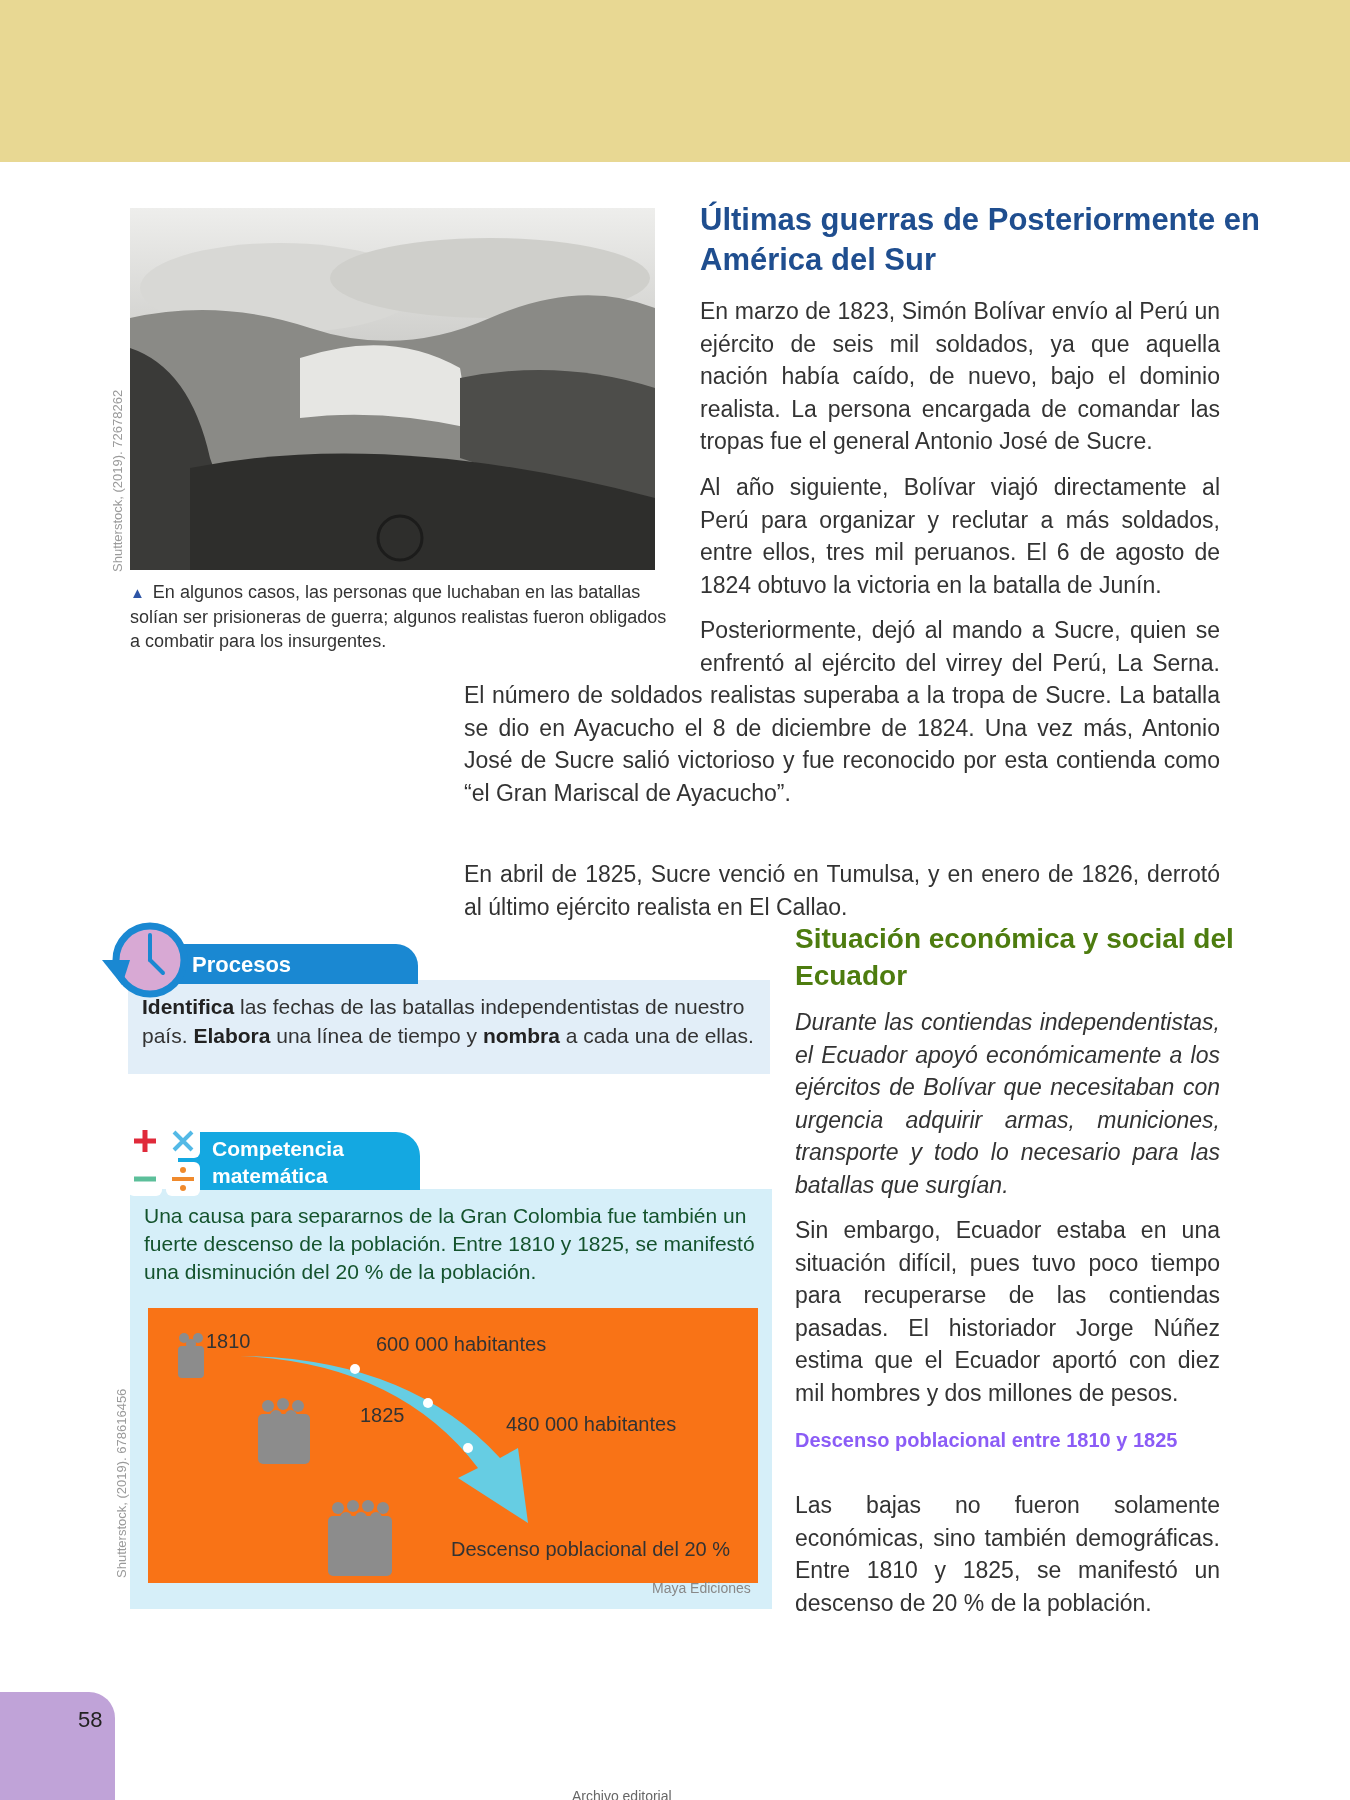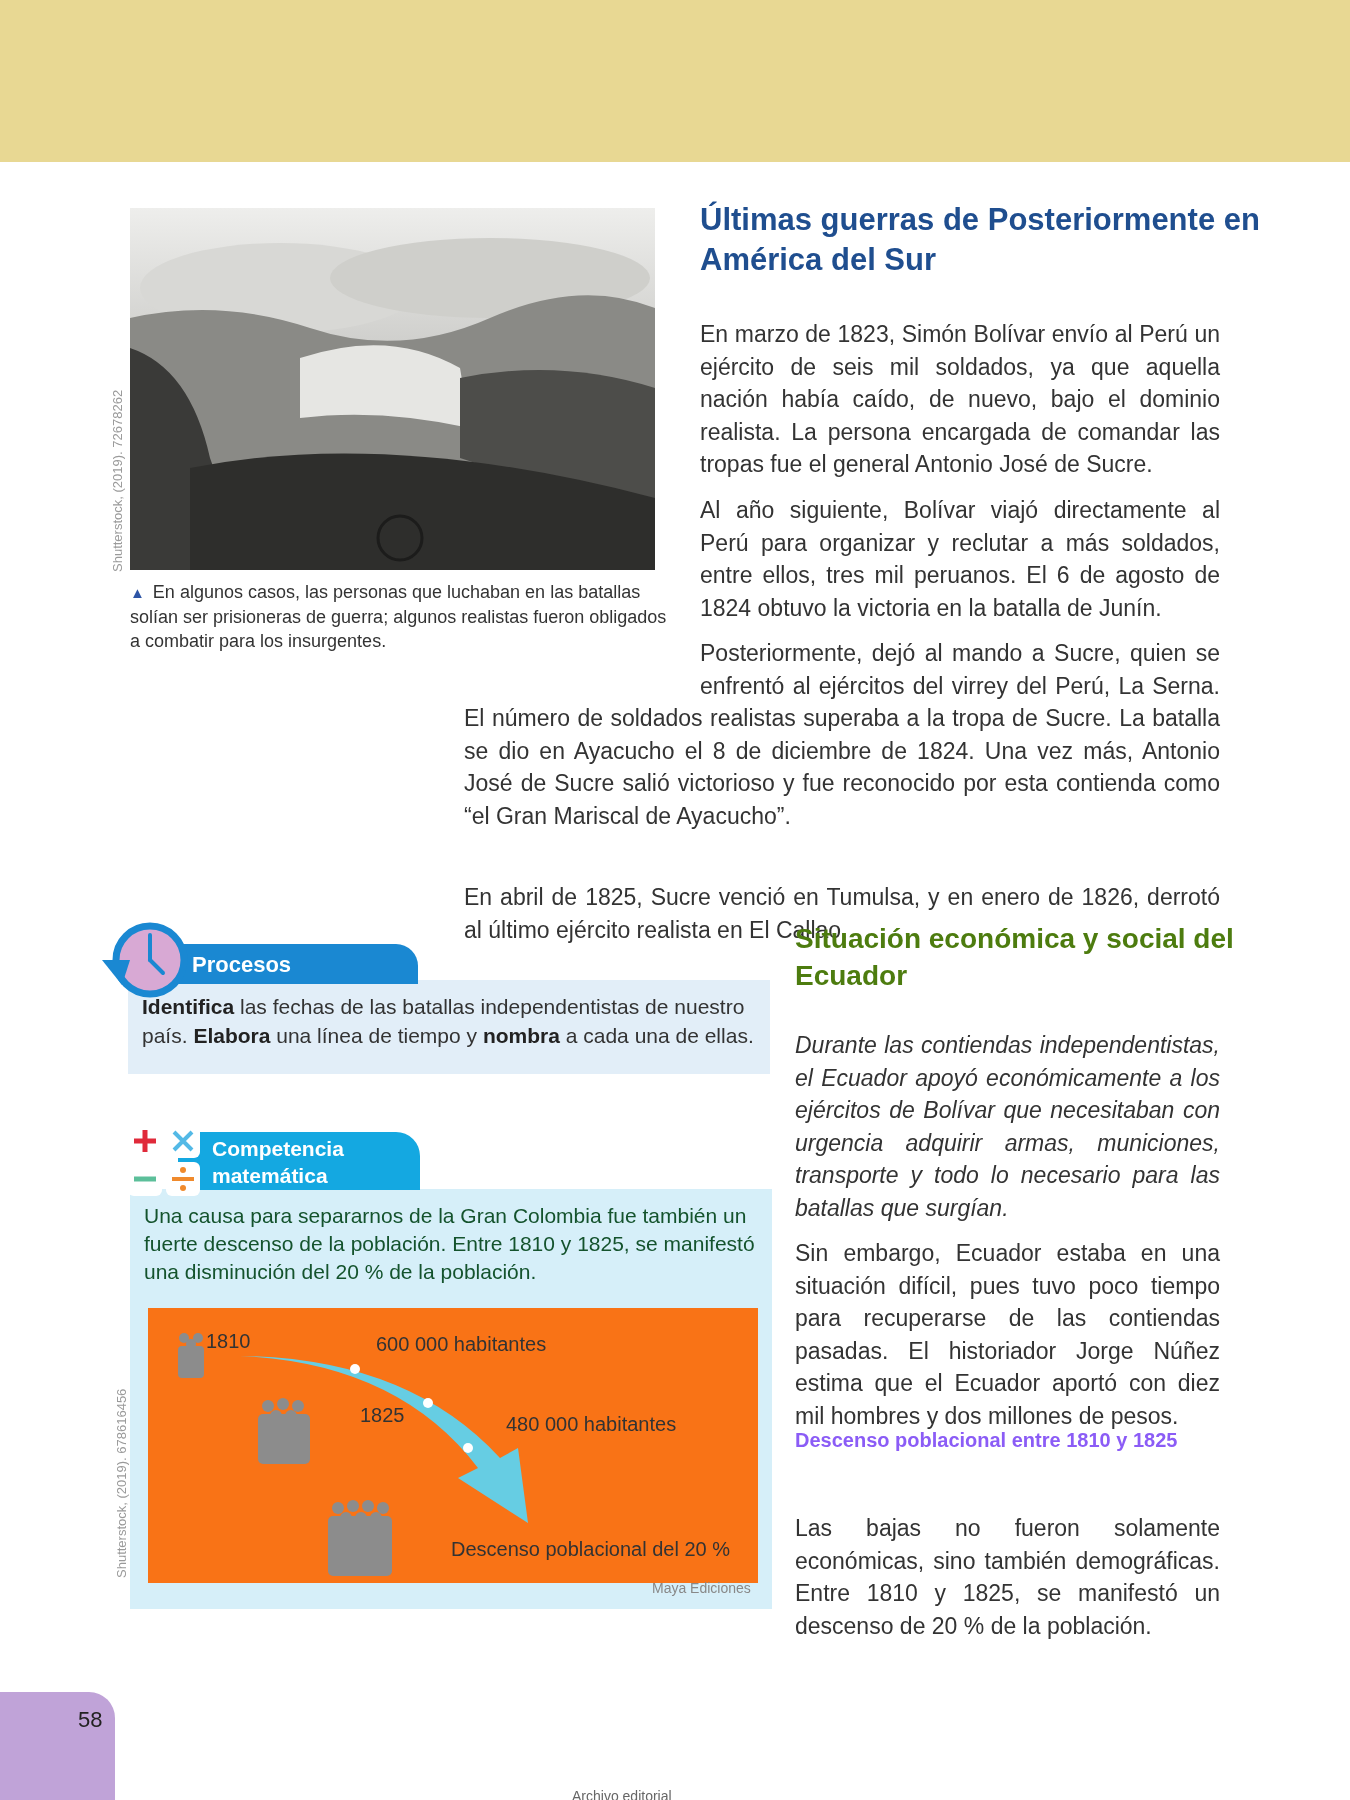--- a/index.html
+++ b/index.html
@@ -13,21 +13,21 @@
   .photo-wrap svg { display: block; }
   .credit-vert { position: absolute; color: #9a9a9a; font-size: 13px; white-space: nowrap; transform-origin: left top; transform: rotate(-90deg); }
   .credit-1 { left: 110px; top: 572px; }
   .credit-2 { left: 114px; top: 1578px; }
 
   .caption { position: absolute; left: 130px; top: 580px; width: 540px; font-size: 18px; line-height: 24px; color: #333; }
   .caption .tri { color: #2e55a6; font-size: 15px; margin-right: 8px; }
 
   
   .h1 { position: absolute; left: 700px; top: 200px; width: 560px; font-size: 31px; line-height: 40px; font-weight: bold; color: #1f4e8f; }
-  .para { position: absolute; font-size: 23px; line-height: 32.5px; color: #333; text-align: justify; margin-top: 23px; }
+  .para { position: absolute; font-size: 23px; line-height: 32.5px; color: #333; text-align: justify; }
   .p1 { left: 700px; top: 295px; width: 520px; }
   .p2 { left: 700px; top: 471px; width: 520px; }
   .p3a { left: 700px; top: 614px; width: 520px; text-align-last: justify; }
   .p3b { left: 464px; top: 679px; width: 756px; }
   .p4 { left: 464px; top: 858px; width: 756px; }
 
   
   .proc-tab { position: absolute; left: 150px; top: 944px; width: 268px; height: 40px; background: #1a88d2; border-radius: 0 22px 0 0; }
   .proc-title { position: absolute; left: 192px; top: 952px; font-size: 22px; font-weight: bold; color: #ffffff; }
   .proc-icon { position: absolute; left: 100px; top: 915px; width: 90px; height: 90px; }
@@ -84,21 +84,21 @@
 </div>
 <div class="credit-vert credit-1">Shutterstock, (2019). 72678262</div>
 
 <div class="caption">
   <span class="tri">▲</span><span>En algunos casos, las personas que luchaban en las batallas solían ser prisioneras de guerra; algunos realistas fueron obligados a combatir para los insurgentes.</span>
 </div>
 
 <h1 class="h1">Últimas guerras de Posteriormente en América del Sur</h1>
 <p class="para p1">En marzo de 1823, Simón Bolívar envío al Perú un ejército de seis mil soldados, ya que aquella nación había caído, de nuevo, bajo el dominio realista. La persona encargada de comandar las tropas fue el general Antonio José de Sucre.</p>
 <p class="para p2">Al año siguiente, Bolívar viajó directamente al Perú para organizar y reclutar a más soldados, entre ellos, tres mil peruanos. El 6 de agosto de 1824 obtuvo la victoria en la batalla de Junín.</p>
-<p class="para p3a">Posteriormente, dejó al mando a Sucre, quien se enfrentó al ejércitos del virrey del Perú, La Serna.</p>
+<p class="para p3a">Posteriormente, dejó al mando a Sucre, quien se enfrentó al ejército del virrey del Perú, La Serna.</p>
 <p class="para p3b">El número de soldados realistas superaba a la tropa de Sucre. La batalla se dio en Ayacucho el 8 de diciembre de 1824. Una vez más, Antonio José de Sucre salió victorioso y fue reconocido por esta contienda como “el Gran Mariscal de Ayacucho”.</p>
 <p class="para p4">En abril de 1825, Sucre venció en Tumulsa, y en enero de 1826, derrotó al último ejército realista en El Callao.</p>
 
 <div class="proc-box"></div>
 <div class="proc-tab"></div>
 <svg class="proc-icon" viewBox="0 0 90 90">
   <circle cx="50" cy="45" r="34" fill="#d8a9d4" stroke="#1a88d2" stroke-width="7"></circle>
   <polygon points="2,45 30,45 22,70" fill="#1a88d2"></polygon>
   <line x1="50" y1="45" x2="50" y2="20" stroke="#1a88d2" stroke-width="4" stroke-linecap="round"></line>
   <line x1="50" y1="45" x2="63" y2="58" stroke="#1a88d2" stroke-width="4" stroke-linecap="round"></line>

